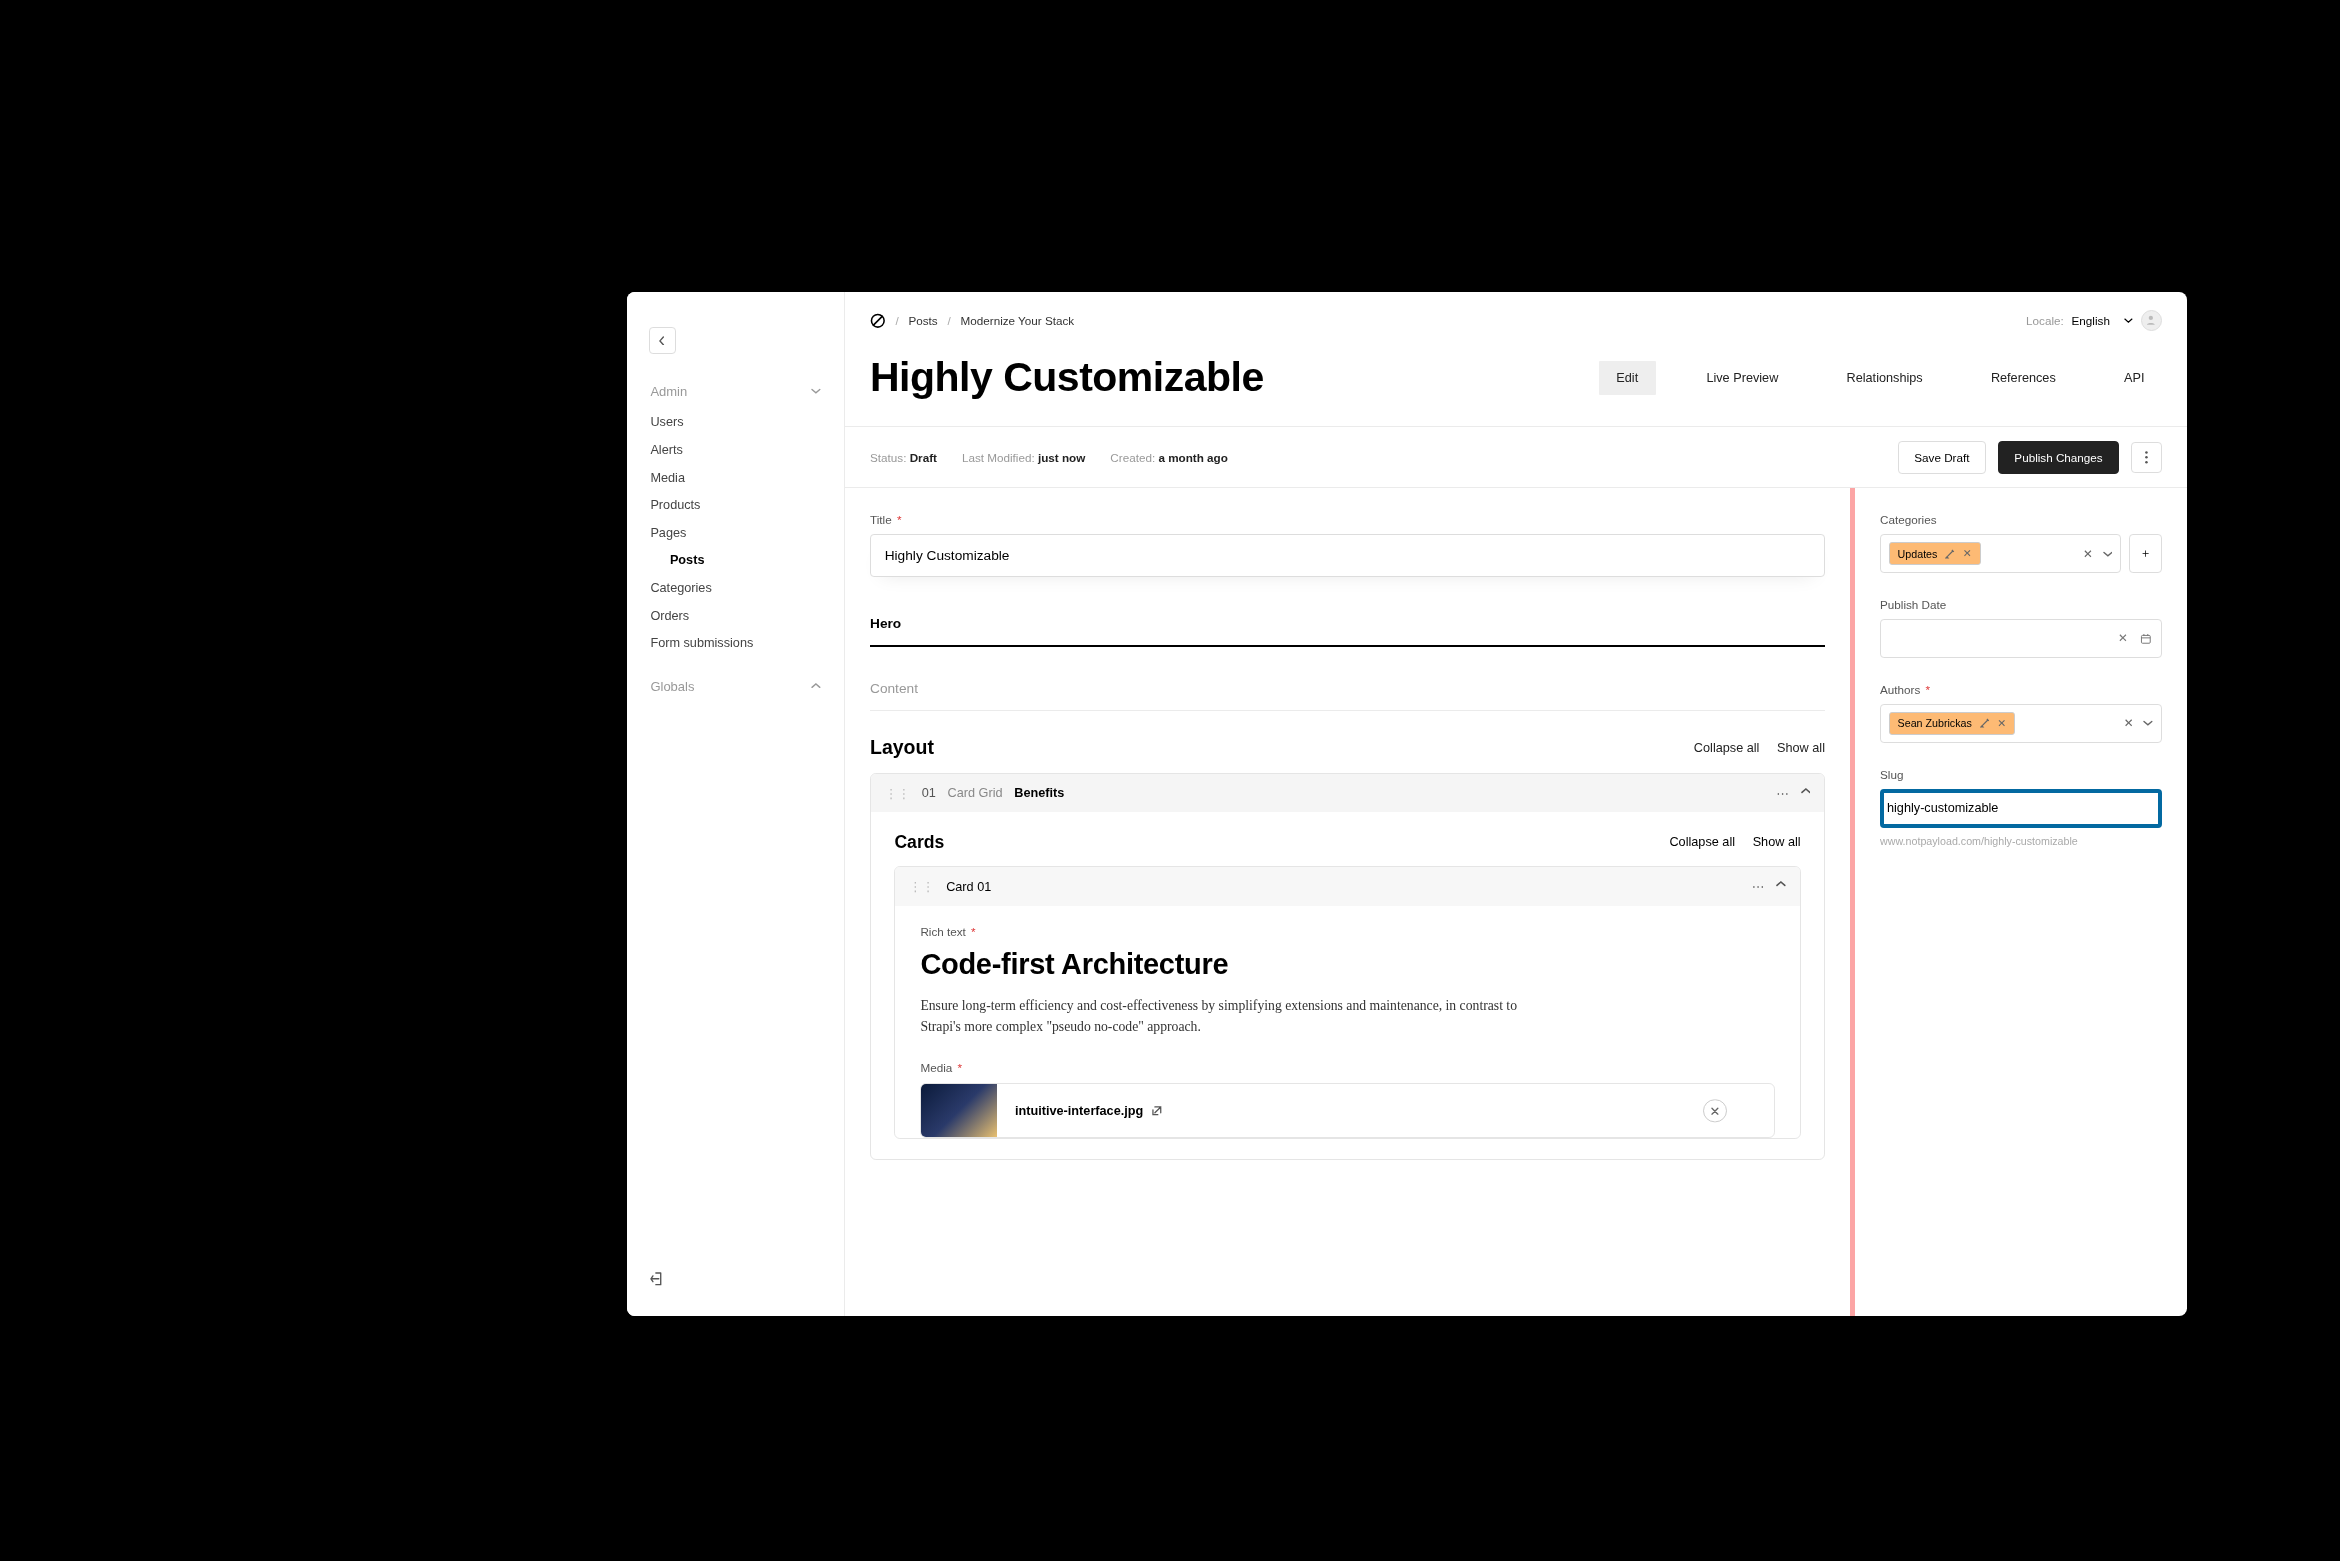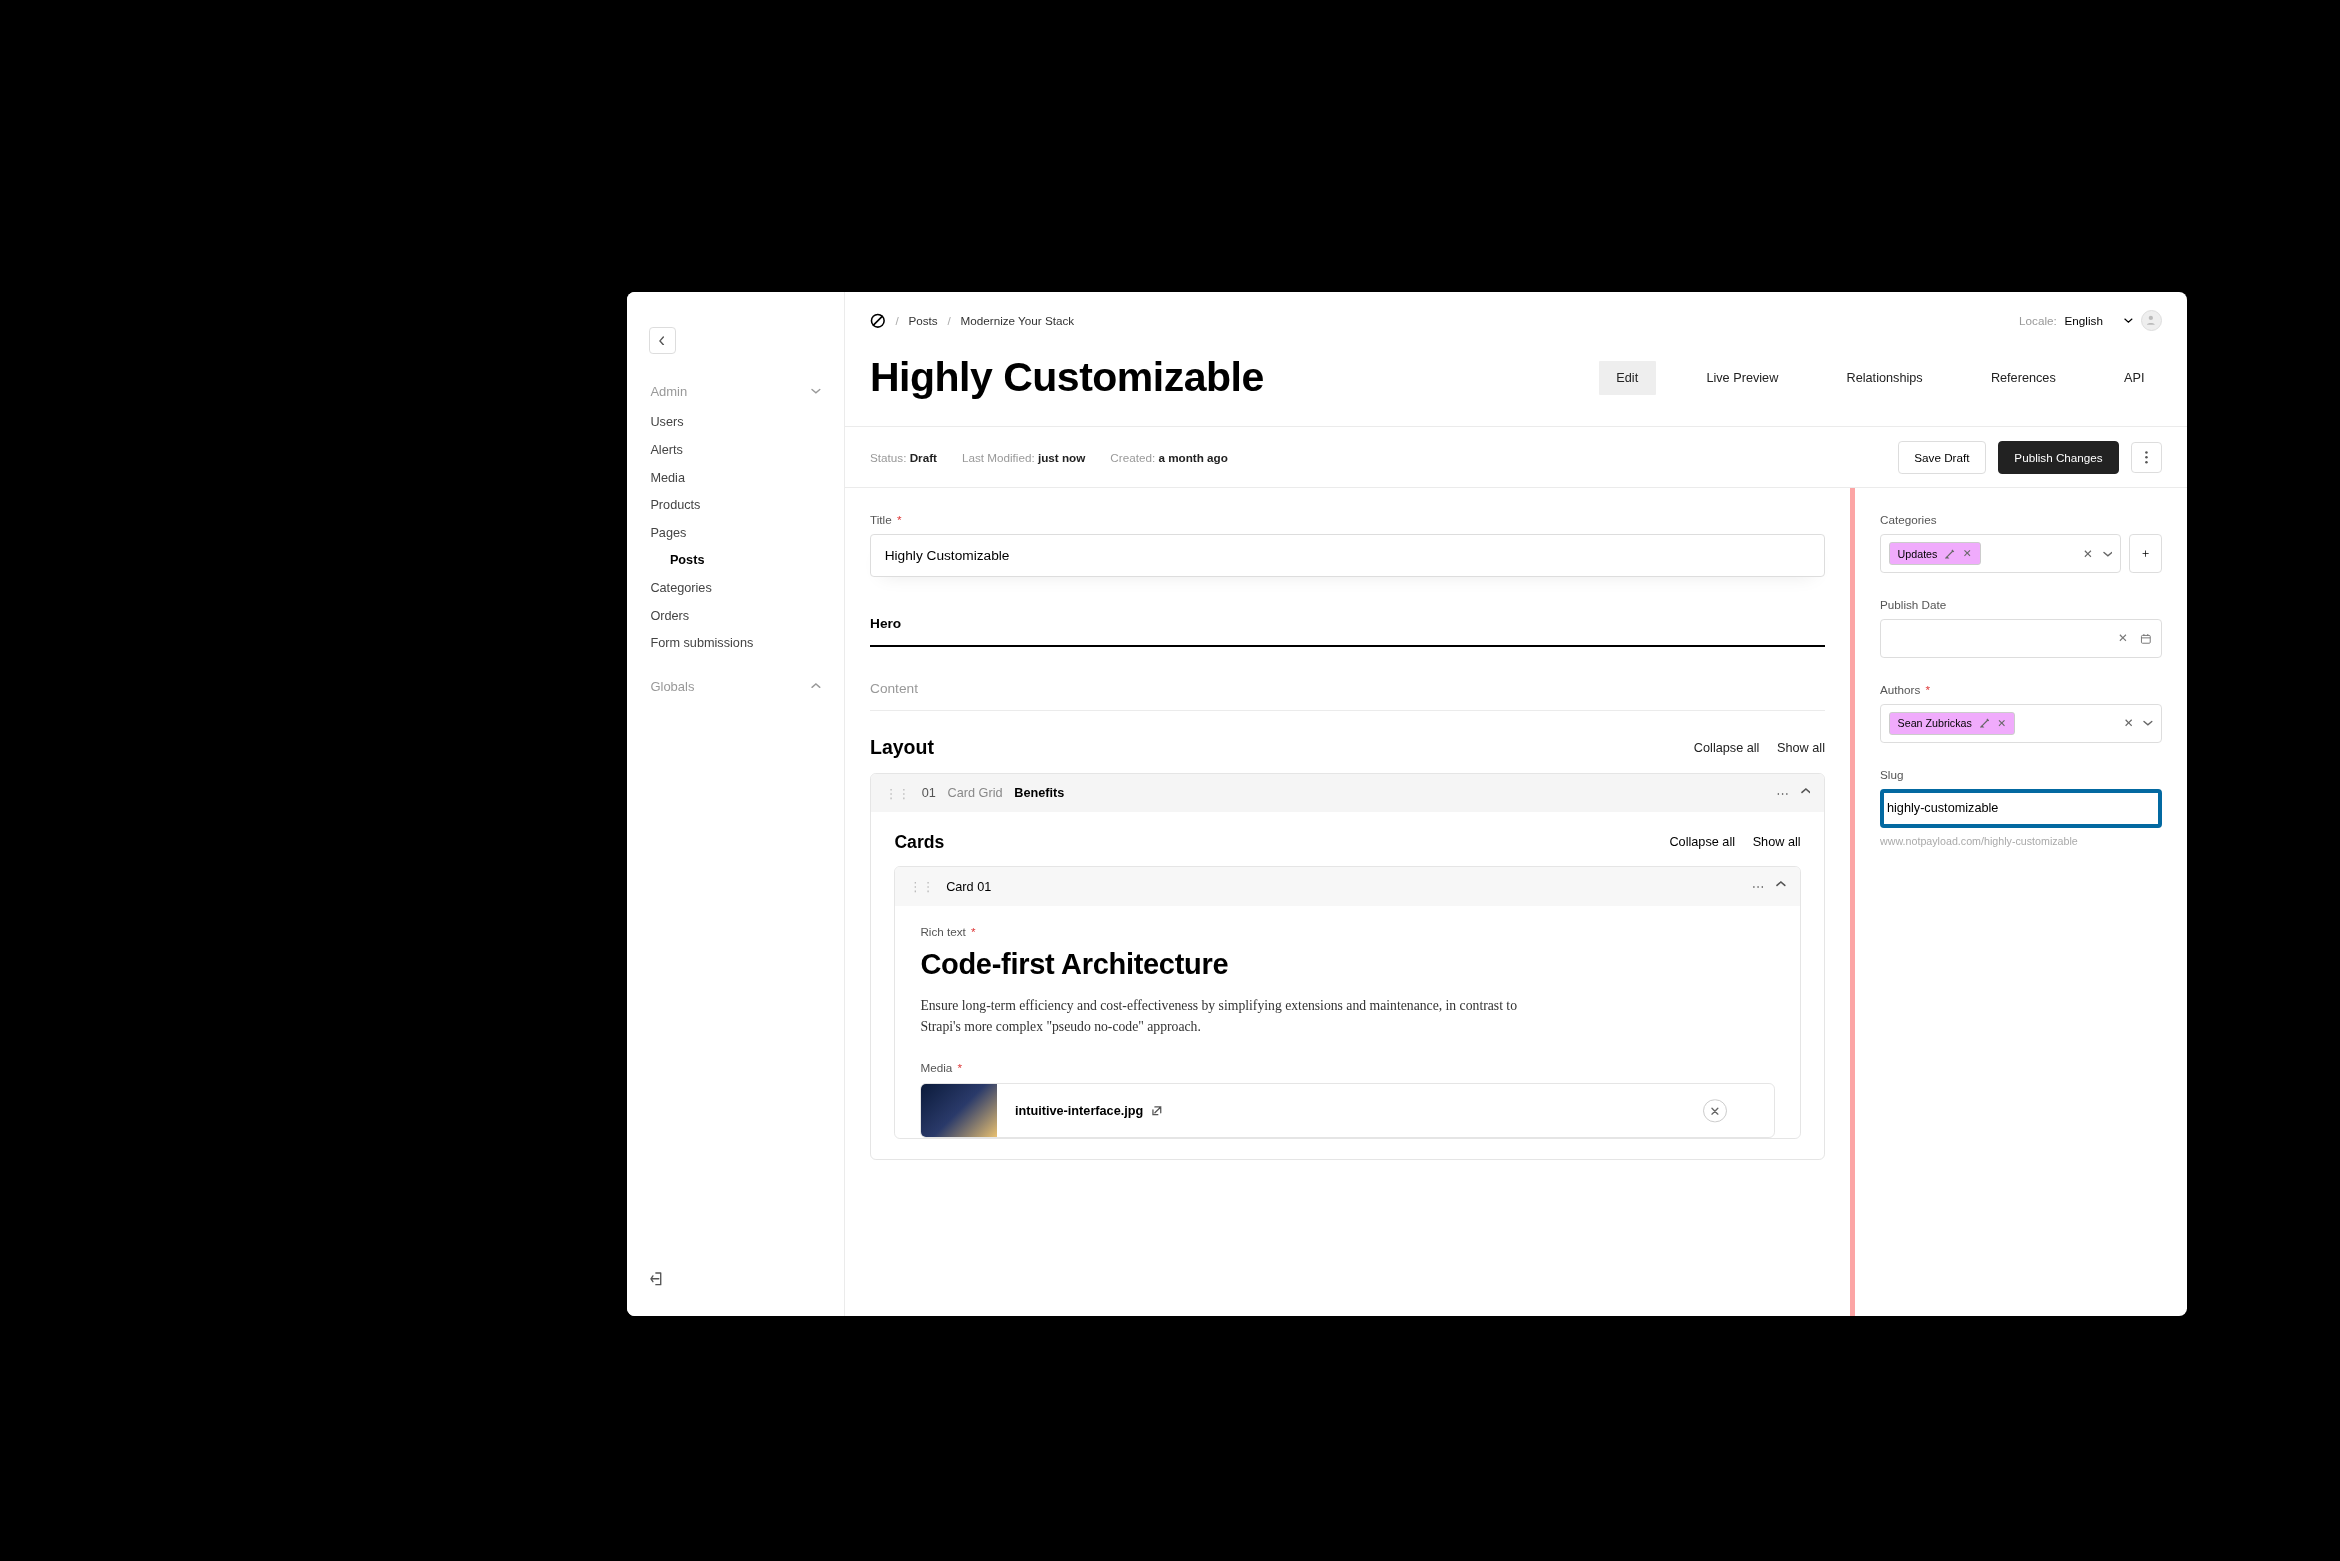--- a/index.html
+++ b/index.html
@@ -17,21 +17,21 @@
   .logout { position: absolute; bottom: 29px; left: 23.4px; color: #555; cursor: pointer; }
   
   .main { flex: 1; display: flex; flex-direction: column; overflow: hidden; }
   .topbar { height: 37px; display: flex; align-items: center; justify-content: space-between; padding: 0 25px; margin-top: 9.8px; font-size: 11.7px; color: #555; }
   .breadcrumbs { display: flex; align-items: center; gap: 9.8px; }
   .breadcrumbs a { color: #333; text-decoration: none; cursor: pointer; }
   .breadcrumbs .sep { color: #aaa; }
   .logo { width: 15.6px; height: 15.6px; }
   .locale { display: flex; align-items: center; gap: 7.8px; }
   .locale .lbl { color: #999; }
-  .locale .val { color: #000; font-weight: 500; display: flex; align-items: center; gap: 21px; cursor: pointer; }
+  .locale .val { color: #000; font-weight: 500; display: flex; align-items: center; gap: 14px; cursor: pointer; }
   .avatar { width: 21.5px; height: 21.5px; border-radius: 50%; background: #eee; border: 1px solid #ddd; display: flex; align-items: center; justify-content: center; color: #bbb; }
   .header { display: flex; align-items: center; justify-content: space-between; padding: 15.6px 25px 25px 25px; }
   .title { font-size: 41px; font-weight: 600; letter-spacing: -0.5px; }
   .tabs-right { display: flex; gap: 33px; align-items: center; font-size: 12.7px; }
   .tabs-right .tab { color: #222; cursor: pointer; padding: 9.8px 17.6px; border-radius: 1px; }
   .tabs-right .tab.active { background: #eee; }
   .statusbar { border-top: 1px solid #ebebeb; border-bottom: 1px solid #ebebeb; padding: 13.7px 25px; display: flex; align-items: center; justify-content: space-between; font-size: 11.7px; }
   .statusbar .left { display: flex; gap: 25px; color: #999; }
   .statusbar .left b { color: #222; font-weight: 600; }
   .statusbar .right { display: flex; gap: 11.7px; align-items: center; }
@@ -68,21 +68,21 @@
   .rich h2 { font-size: 29px; font-weight: 600; margin: 9.8px 0 13.7px 0; letter-spacing: -0.3px; }
   .rich p { font-family: Georgia, 'Times New Roman', serif; font-size: 13.7px; line-height: 1.55; color: #333; max-width: 624px; }
   .media-row { margin-top: 23.4px; }
   .media-box { margin-top: 9.8px; border: 1px solid #e5e5e5; border-radius: 5.9px; display: flex; align-items: center; height: 55px; overflow: hidden; position: relative; }
   .media-box .thumb { width: 76px; height: 100%; background: linear-gradient(135deg, #0b1a3a 0%, #2a3a6a 50%, #e8c070 100%); }
   .media-box .fname { padding: 0 17.6px; font-size: 12.7px; font-weight: 600; display: flex; align-items: center; gap: 7.8px; text-align: center; }
   .media-box .remove { position: absolute; right: 47px; top: 50%; transform: translateY(-50%); width: 23.4px; height: 23.4px; border: 1px solid #ccc; border-radius: 50%; display: flex; align-items: center; justify-content: center; cursor: pointer; color: #666; }
   
   .side .group { margin-bottom: 25px; }
   .pill-box { border: 1px solid #ddd; border-radius: 3.9px; min-height: 39px; display: flex; align-items: center; padding: 3.9px 7.8px; gap: 5.9px; position: relative; }
-  .pill { border: 1px solid #ccc; border-radius: 2.9px; padding: 3.9px 7.8px; font-size: 10.7px; display: flex; align-items: center; gap: 7.8px; background: #f0abfc; }
+  .pill { border: 1px solid #ccc; border-radius: 2.9px; padding: 3.9px 7.8px; font-size: 10.7px; display: flex; align-items: center; gap: 7.8px; background: #fdba74; }
   .pill .x { cursor: pointer; color: #666; }
   .pill .edit { cursor: pointer; color: #666; }
   .pill-box .tail { margin-left: auto; display: flex; gap: 9.8px; align-items: center; color: #666; }
   .pill-box .tail span { cursor: pointer; }
   .add-btn { width: 33px; height: 39px; border: 1px solid #ddd; border-radius: 3.9px; display: flex; align-items: center; justify-content: center; cursor: pointer; }
   .row-flex { display: flex; gap: 7.8px; }
   .date-box { border: 1px solid #ddd; border-radius: 3.9px; height: 39px; display: flex; align-items: center; justify-content: flex-end; padding: 0 9.8px; gap: 11.7px; color: #777; }
   .date-box span { cursor: pointer; }
   .slug-input { width: 100%; height: 39px; border: 4px solid #0369a1; border-radius: 3.9px; padding: 0 3px; font-size: 12.7px; }
   .slug-url { color: #aaa; font-size: 10.7px; margin-top: 7.8px; }

